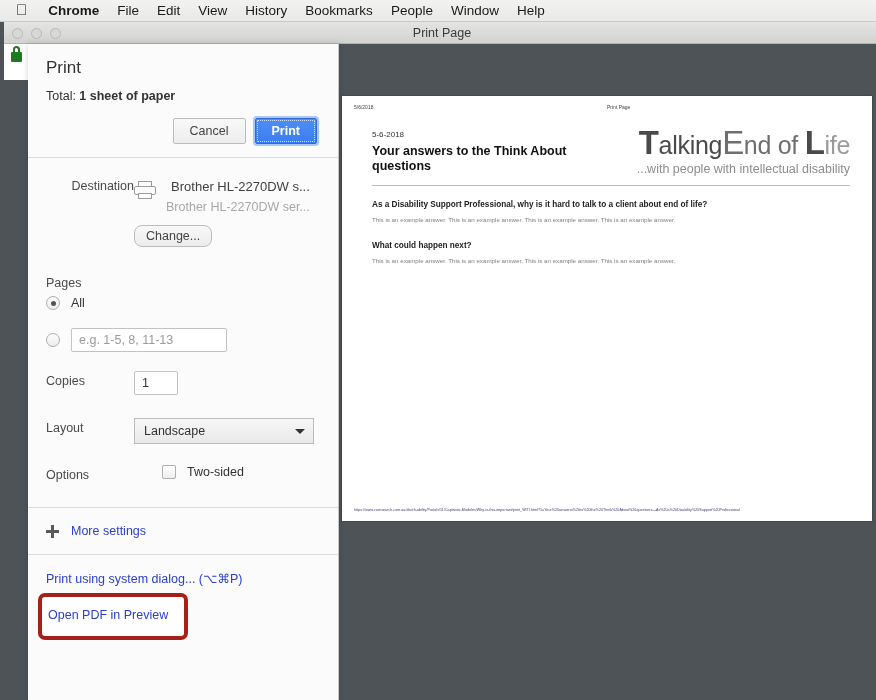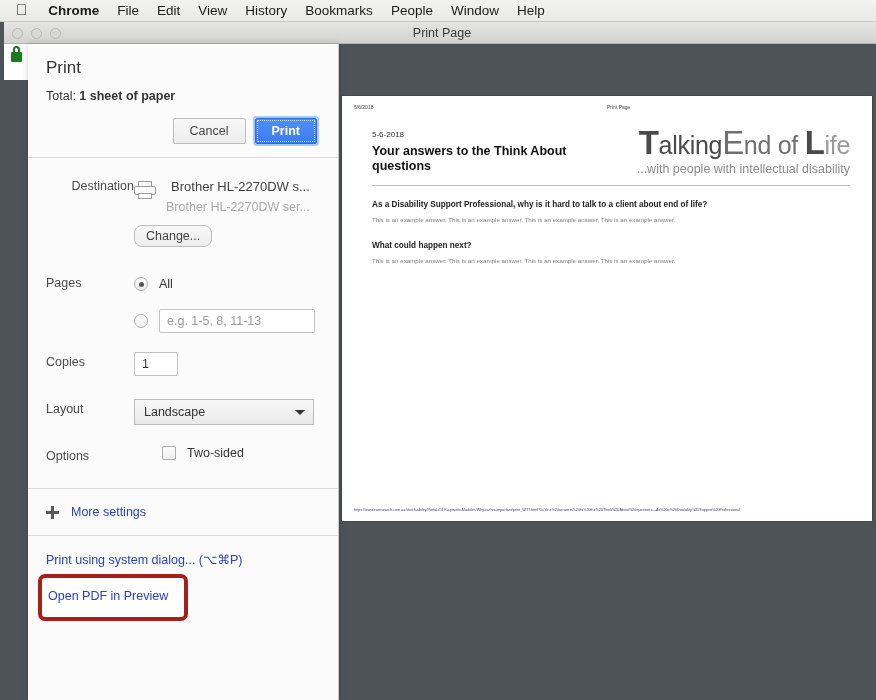--- a/index.html
+++ b/index.html
@@ -352,21 +352,21 @@
   .change-row { padding-left: 106px; padding-top: 10px; }
   .btn-change {
     background: linear-gradient(to bottom,#f8f8f8,#ececec);
     border: 1px solid #bdbdbd;
     color: #444;
     font-size: 12.5px;
     padding: 3px 11px;
     border-radius: 8px;
   }
 
-  .pages-row { padding-top: 16px; }
+  .pages-row { padding-top: 16px; flex-direction: column; }
   .radio-line {
     display: flex;
     align-items: center;
     gap: 11px;
     height: 22px;
   }
   .radio {
     width: 14px; height: 14px;
     border: 1px solid #aeaeae;
     border-radius: 50%;

